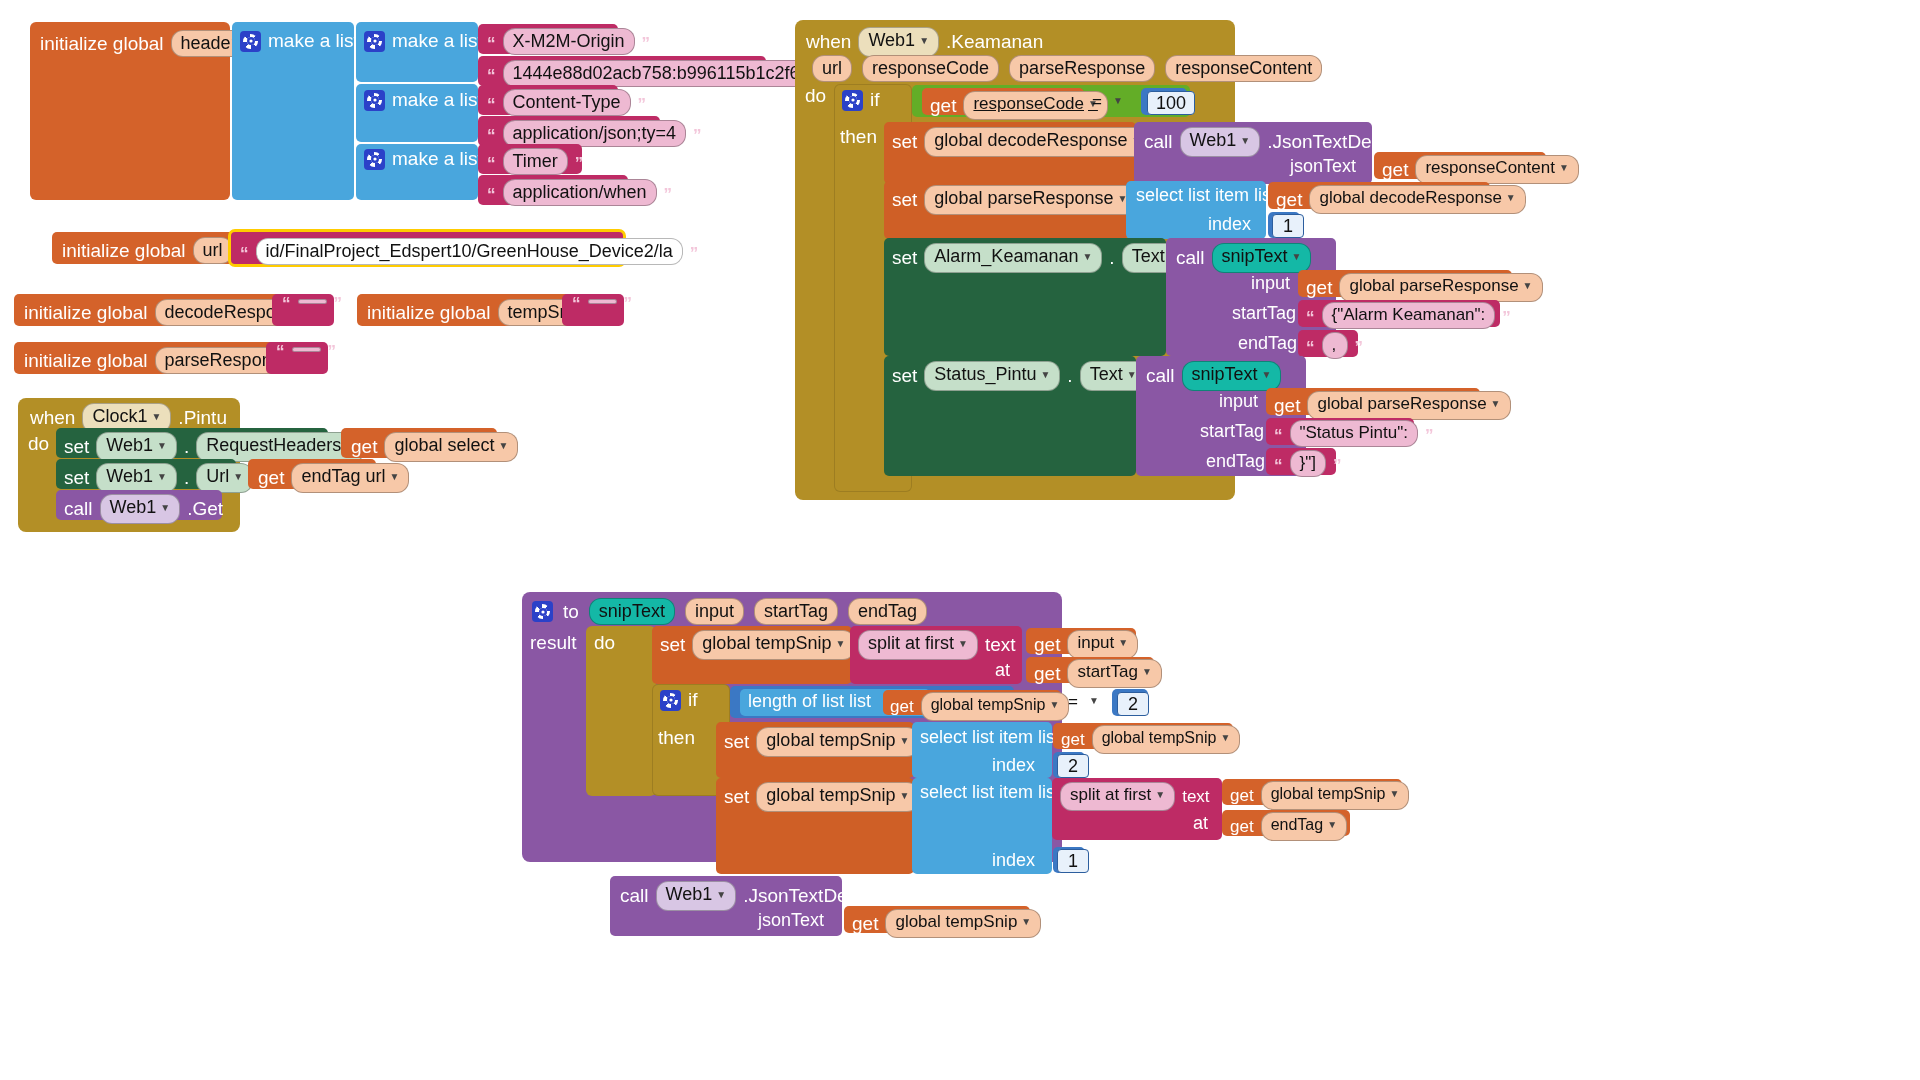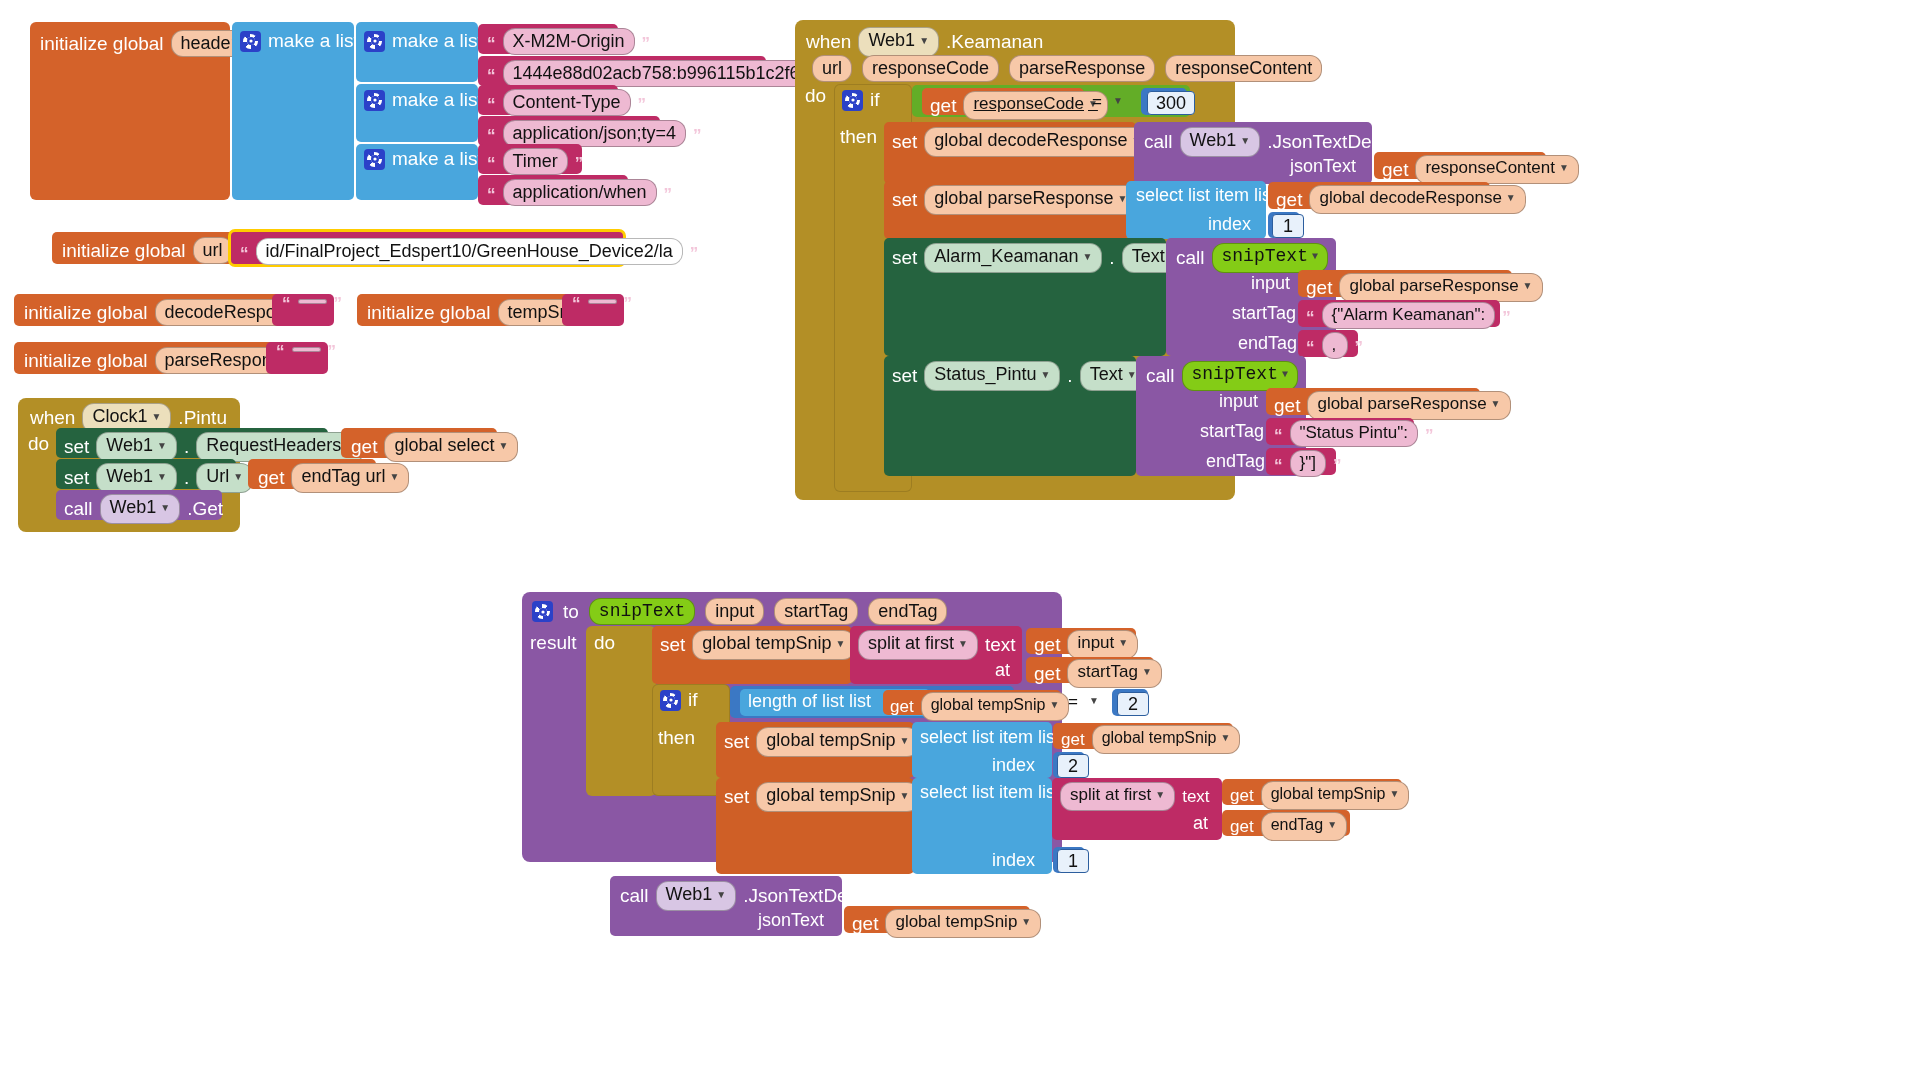--- a/index.html
+++ b/index.html
@@ -30,21 +30,21 @@
   
   .pill{
     display:inline-block;border-radius:12px;padding:1px 9px 2px;
     color:#111;font-size:18px;line-height:22px;border:1px solid rgba(0,0,0,.28);
   }
   .pill-orange {background:#f7c8a8;}
   .pill-pink   {background:#eeb9d2;}
   .pill-green  {background:#c5dfc9;}
   .pill-purple {background:#d8c6e4;}
   .pill-cream  {background:#ecdfbc;}
-  .pill-lilac  {background:#84cc16;font-family:Liberation Mono, monospace;}
+  .pill-lilac  {background:#14b8a6;}
   .pill-white  {background:#fff;}
   .pill-num{
     display:inline-block;background:#e8f1fb;color:#111;border:1px solid #2c5e9e;
     border-radius:4px;padding:0 8px;font-size:18px;line-height:22px;min-width:14px;text-align:center;
   }
   .caret{font-size:10px;color:#444;margin-left:4px;position:relative;top:-2px;}
   .lbl{color:#fff;}
   .dark{color:#111;}
 
   
@@ -290,21 +290,21 @@
     <span class="lbl">get</span>
     <span class="pill pill-orange" style="font-size:17px;text-decoration:underline;">
       <span>responseCode</span><span class="caret">▼</span>
     </span>
   </div>
   <div class="row" style="position:absolute;left:1092px;top:92px;">
     <span class="dark" style="font-size:17px;">=</span>
     <span class="caret">▼</span>
   </div>
   <div class="blk c-navy" style="left:1141px;top:88px;width:46px;height:27px;"></div>
-  <span class="pill-num" style="position:absolute;left:1147px;top:91px;">300</span>
+  <span class="pill-num" style="position:absolute;left:1147px;top:91px;">100</span>
 
   <div class="blk c-orange-d" style="left:884px;top:122px;width:252px;height:62px;"></div>
   <div class="row" style="position:absolute;left:892px;top:127px;">
     <span class="lbl">set</span>
     <span class="pill pill-orange">
       <span>global decodeResponse</span><span class="caret">▼</span>
     </span>
     <span class="lbl">to</span>
   </div>
   <div class="blk c-purple" style="left:1134px;top:122px;width:238px;height:62px;"></div>

